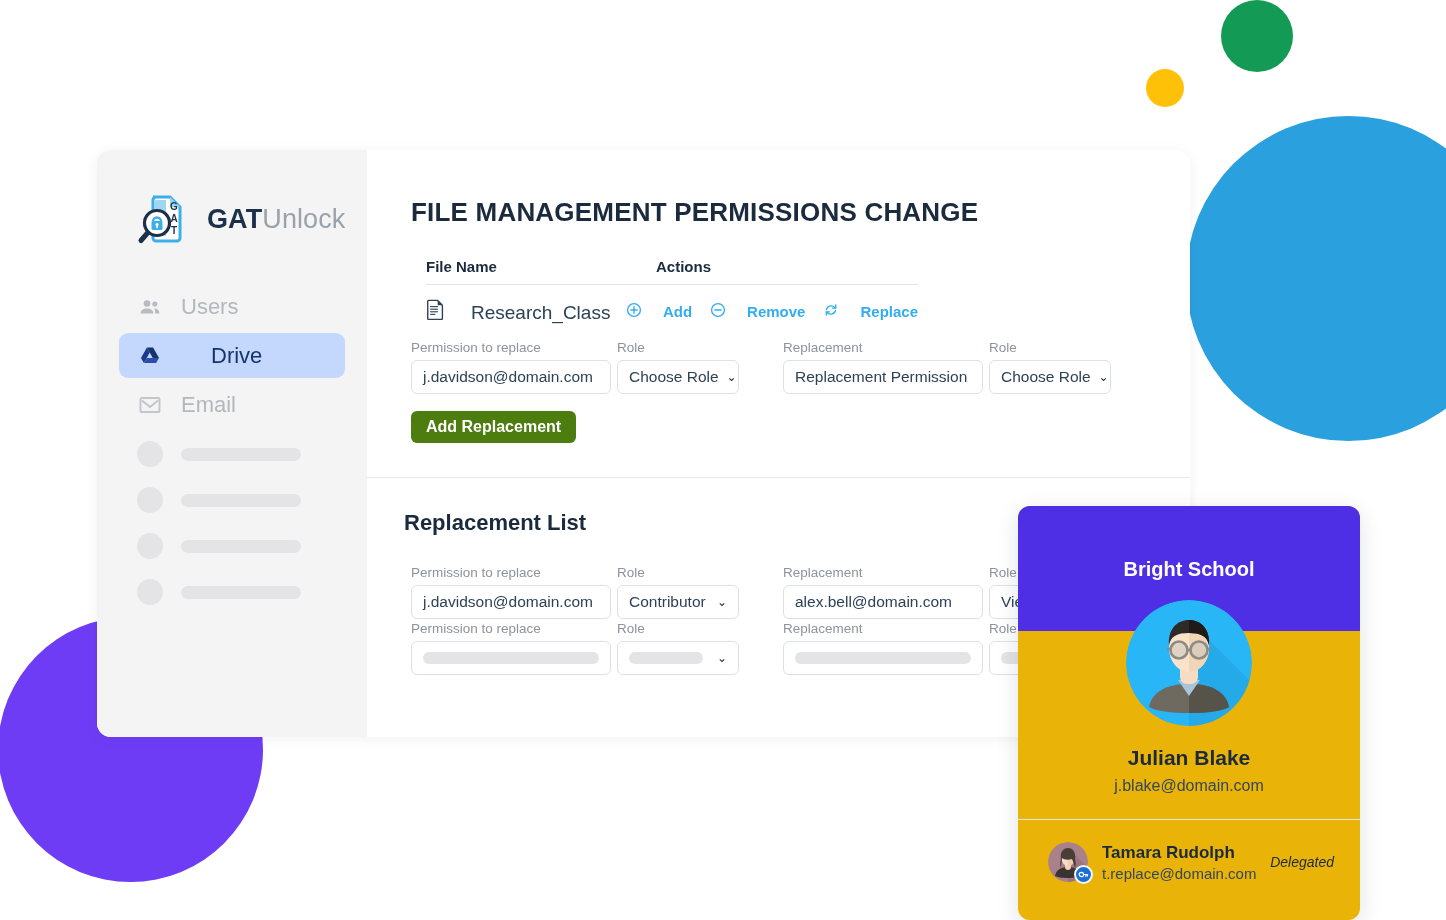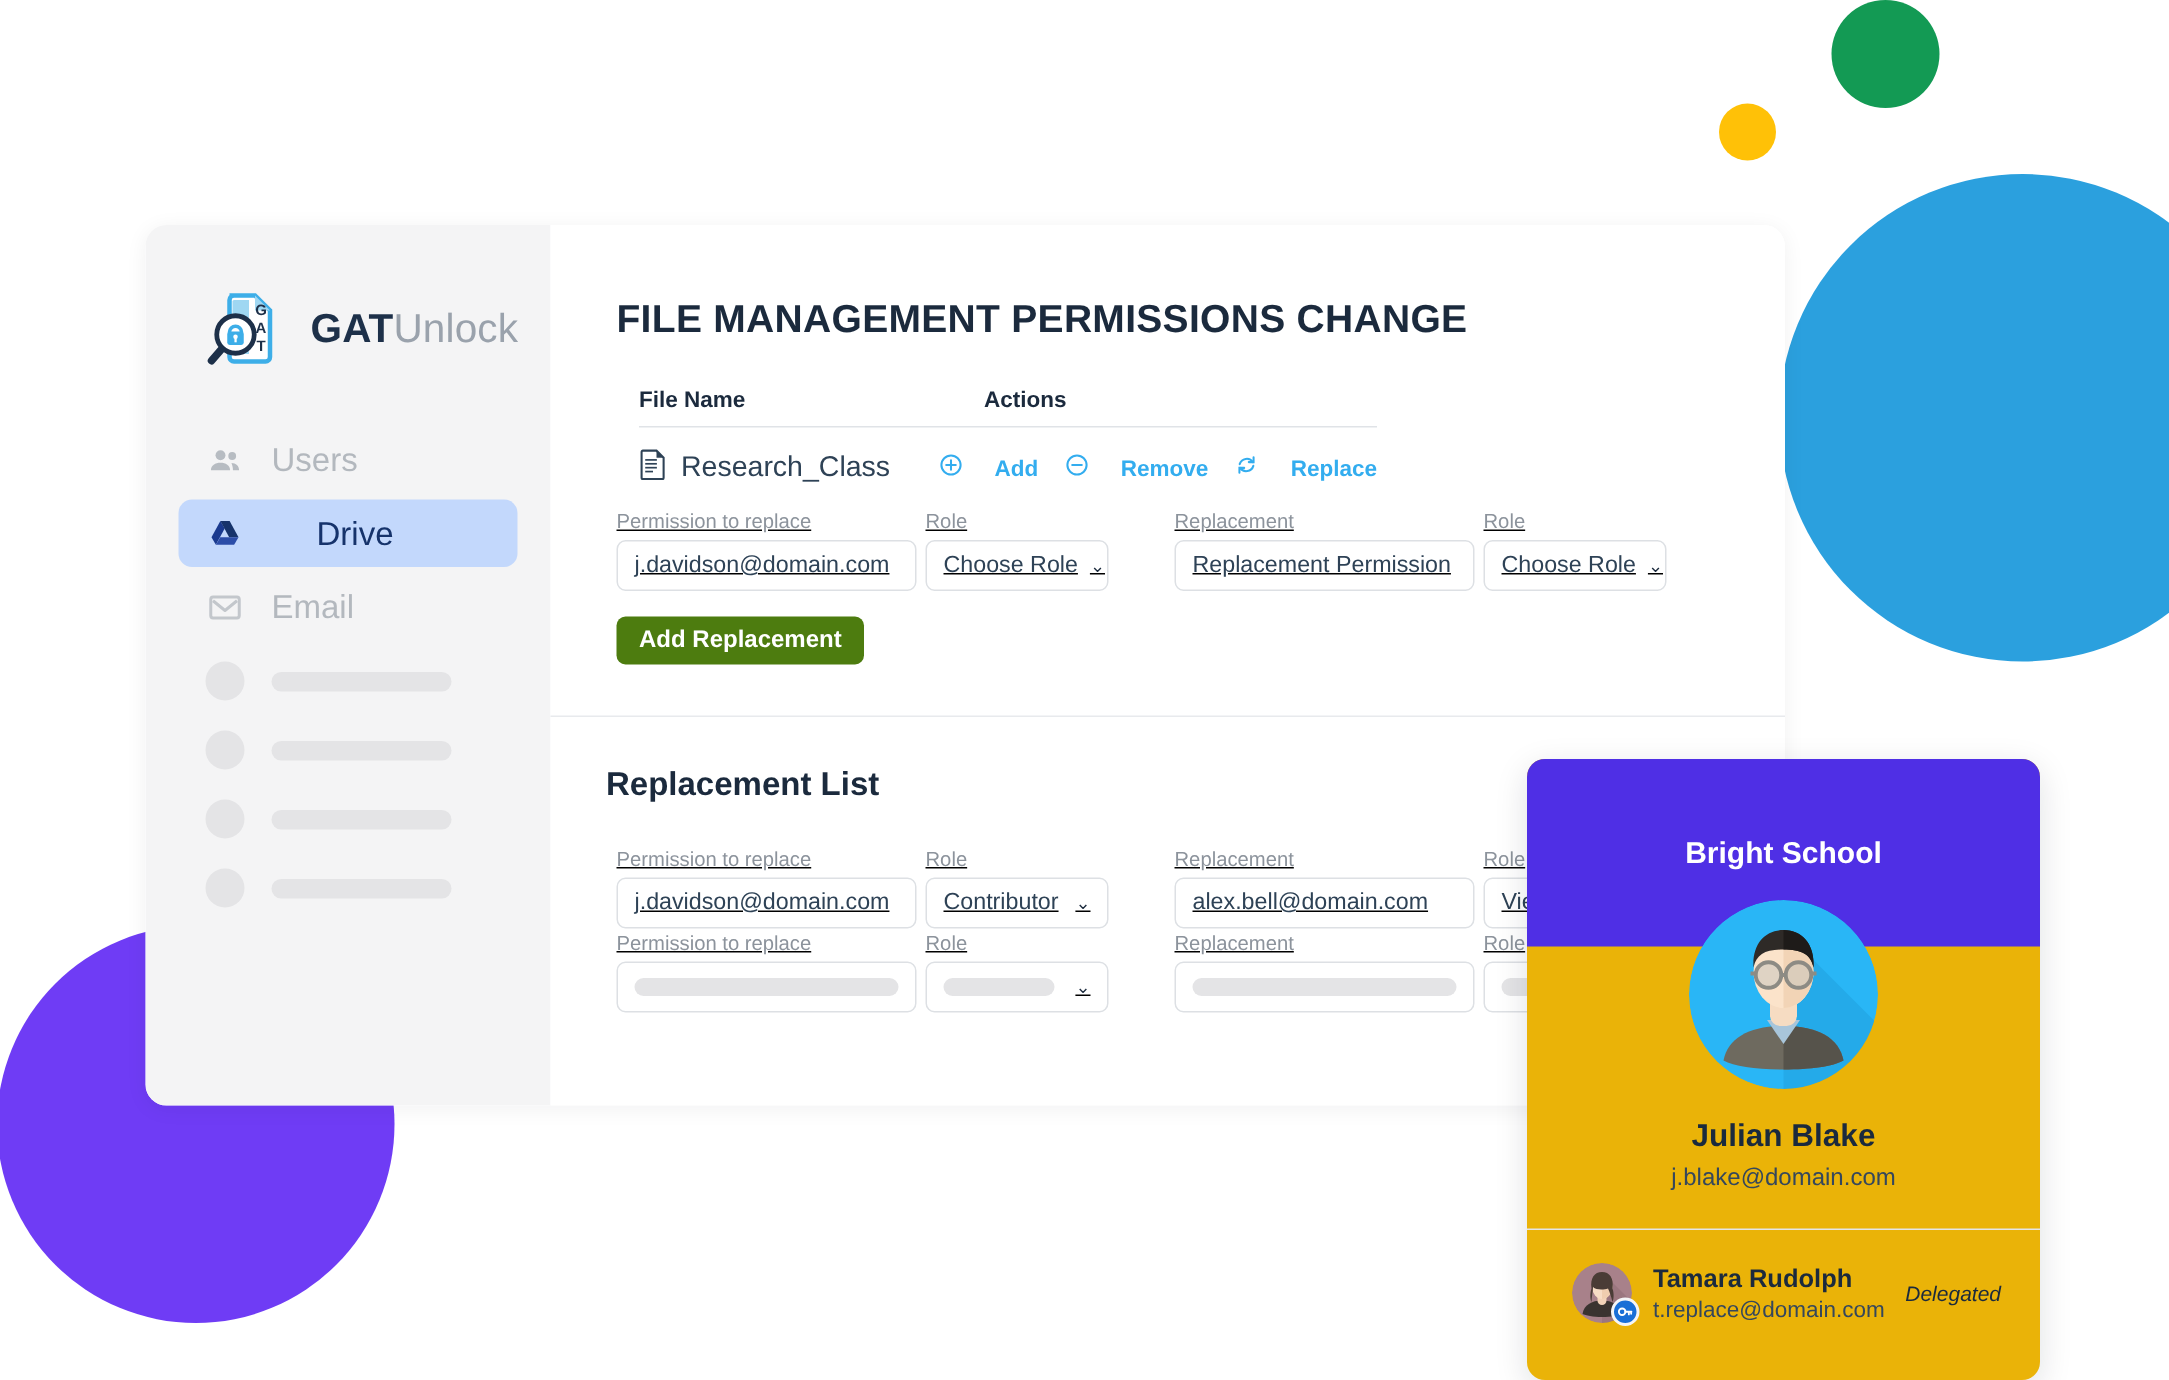--- a/index.html
+++ b/index.html
@@ -68,31 +68,31 @@
     font-size: 26px; font-weight: 700; letter-spacing: .2px; color: #1B2A3D;
     white-space: nowrap;
   }
 
   
   #file-table { position: absolute; left: 44px; top: 108px; width: 492px; margin-left: 15px; }
   #file-table .thead { display: flex; padding-bottom: 9px; border-bottom: 1px solid #E0E3E7; }
   #file-table .th { font-size: 15px; font-weight: 700; color: #1B2A3D; }
   #th-file { width: 230px; }
   #file-table .trow { display: flex; align-items: center; padding-top: 14px; }
-  #file-cell { width: 230px; display: flex; align-items: center; gap: 9px; }
+  #file-cell { width: 230px; display: flex; align-items: flex-end; gap: 26px; }
   #file-name-text { font-size: 19px; color: #2E4256; white-space: nowrap; }
   #actions-cell { display: flex; align-items: center; gap: 18px; }
   .action {
     display: flex; align-items: center; gap: 21px;
     color: #33ADEF; font-size: 15px; font-weight: 700; cursor: pointer; white-space: nowrap;
   }
 
   
   .field-row { display: flex; align-items: flex-end; }
-  .field { display: flex; flex-direction: column; text-decoration: underline; }
+  .field { display: flex; flex-direction: column; }
   .field-label { font-size: 13.5px; color: #8C939C; margin-bottom: 5px; font-weight: 400; }
   .ctrl {
     height: 34px; border: 1px solid #DDE0E4; border-radius: 6px;
     background: #fff; display: flex; align-items: center;
     padding: 0 11px; font-size: 15.5px; color: #2E4256; white-space: nowrap;
   }
   .ctrl.select { justify-content: space-between; gap: 8px; cursor: pointer; }
   .ctrl.input { cursor: text; }
   .caret { color: #1B2A3D; font-size: 12px; line-height: 1; }
   .ctrl .skel-fill { height: 12px; border-radius: 7px; background: #E4E4E6; }

